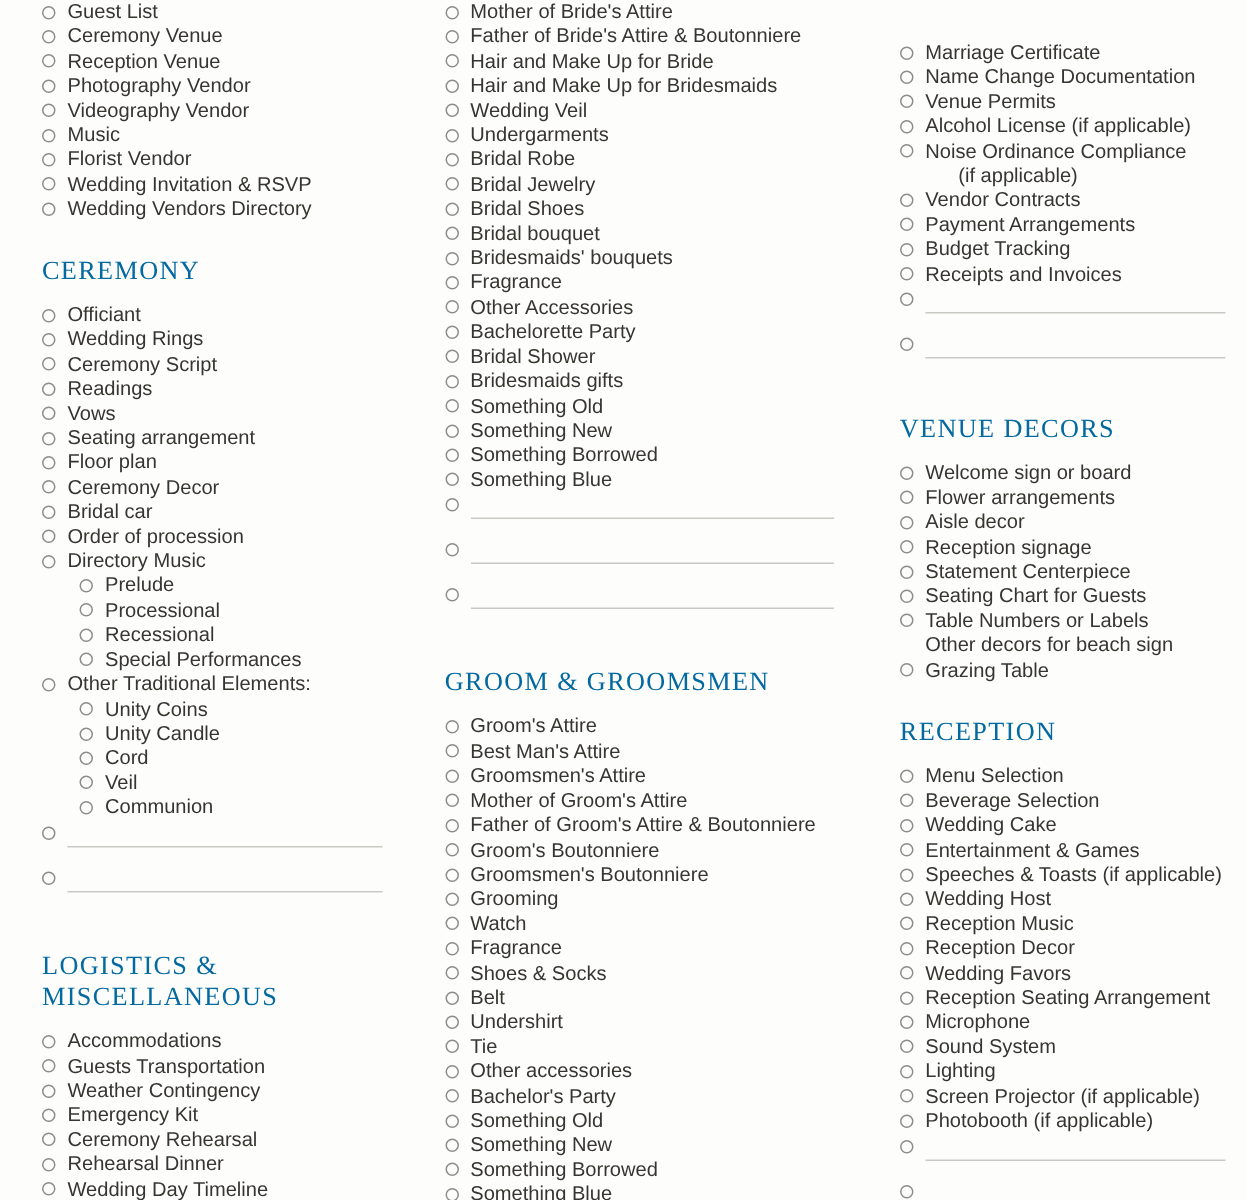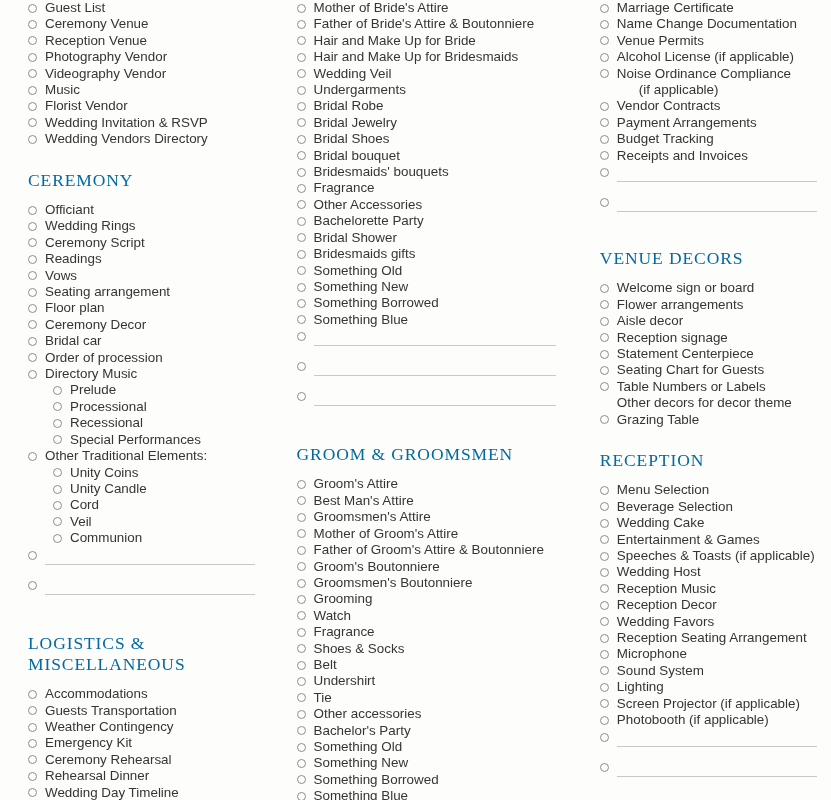--- a/index.html
+++ b/index.html
@@ -31,21 +31,21 @@
     box-sizing: border-box;
     padding-top: 0px;
     gap: 24px;
   }
 
   .column {
     box-sizing: border-box;
   }
   .col-left   { width: 280px; padding-left: 28px; padding-right: 6px; }
   .col-mid    { width: 295px; padding-left: 8px;  padding-right: 6px; }
-  .col-right  { width: 256px; padding-left: 10px; padding-right: 10px; }
+  .col-right  { width: 256px; padding-left: 10px; padding-right: 10px; margin-top: 27px; }
 
   
   .section-title {
     font-family: "Liberation Serif", serif;
     font-size: 17.5px;
     font-weight: 400;
     letter-spacing: 0.9px;
     color: #0369a1;
     line-height: 1.22;
     margin: 0;
@@ -608,21 +608,21 @@
           </li>
           <li class="item">
             <span class="bullet"></span>
             <span class="label">Table Numbers or Labels</span>
           </li>
         </ul>
 
       <ul class="list">
         <li class="item nobullet">
           <span class="bullet"></span>
-          <span class="label">Other decors for decor theme</span>
+          <span class="label">Other decors for beach sign</span>
         </li>
       </ul>
 
       <ul class="list">
           <li class="item">
             <span class="bullet"></span>
             <span class="label">Grazing Table</span>
           </li>
         </ul>
 

